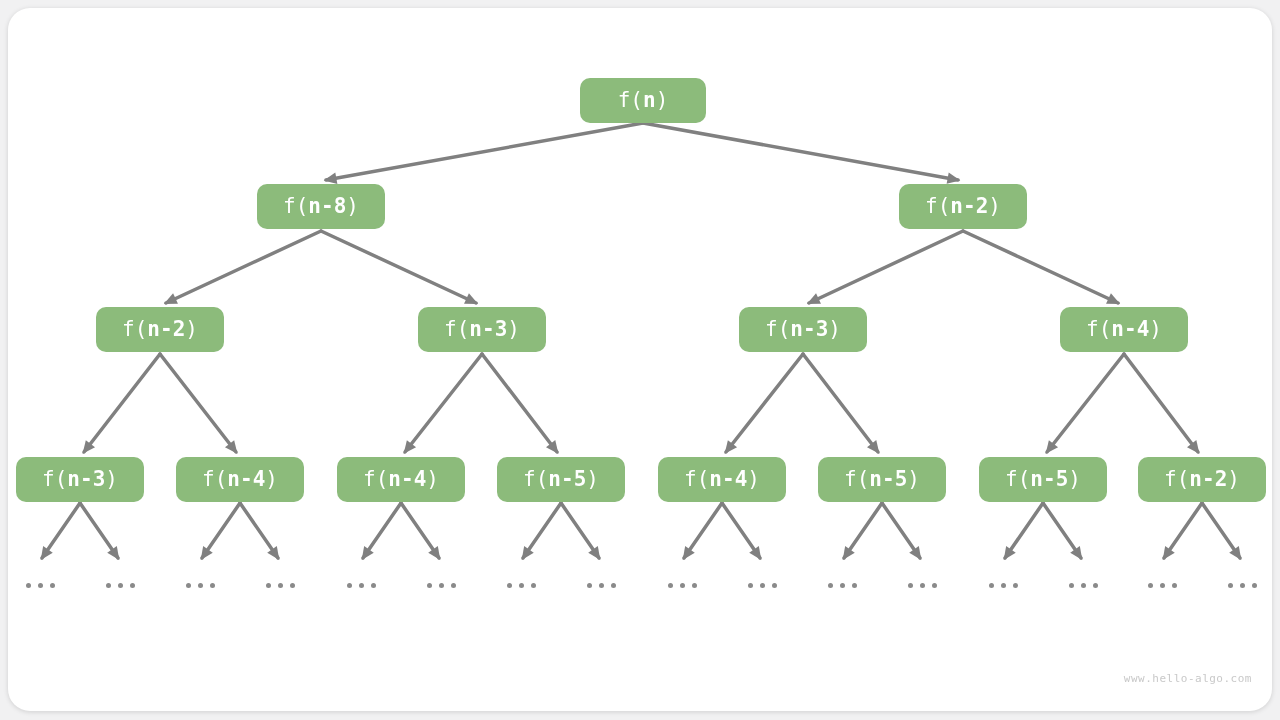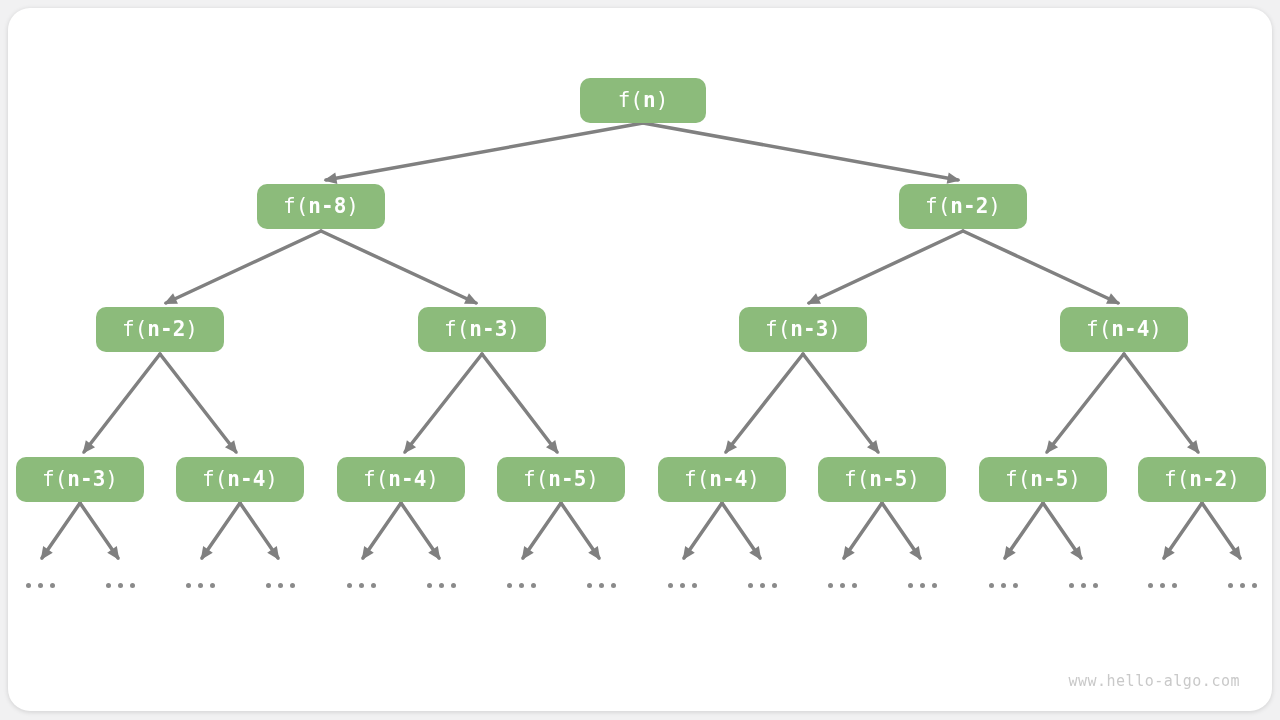--- a/index.html
+++ b/index.html
@@ -7,21 +7,21 @@
   .card{position:absolute;left:8px;top:8px;width:1264px;height:703px;background:var(--card_bg,#ffffff);
         border-radius:22px;box-shadow:0 1px 5px rgba(0,0,0,.14);}
   .arrows{position:absolute;left:0;top:0;width:1280px;height:720px;pointer-events:none;}
   .node{position:absolute;width:128px;height:45px;border-radius:10px;background:var(--node,#8cbb7b);
         color:var(--node_text,#ffffff);display:flex;align-items:center;justify-content:center;
         font-size:21px;line-height:1;white-space:pre;}
   .node .arg{font-weight:bold;}
   .node.root{width:126px;}
   .dots{position:absolute;display:flex;gap:7px;align-items:center;height:8px;}
   .dots i{display:block;width:5px;height:5px;border-radius:50%;background:var(--dots,#8a8a8a);}
-  .watermark{position:absolute;top:672px;right:40px;font-size:15px;letter-spacing:.5px;
+  .watermark{position:absolute;top:672px;right:28px;font-size:11px;letter-spacing:.5px;
              color:var(--watermark_text,#c9c9c9);}
 </style>
 </head>
 <body>
 
 <div class="page">
   <div class="card"></div>
 
   <svg class="arrows" width="1280" height="720" viewBox="0 0 1280 720">
     <defs>

